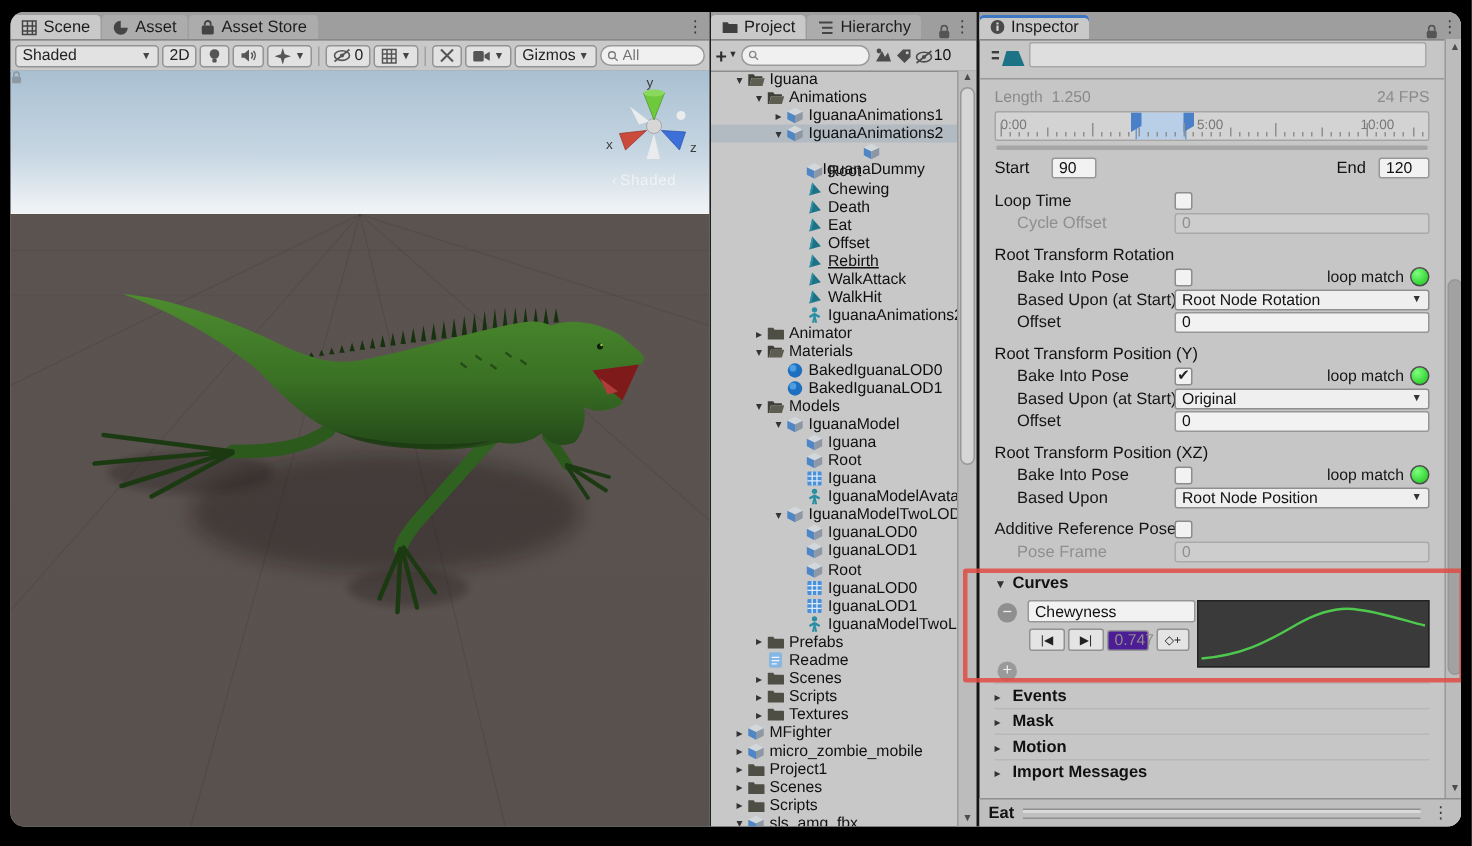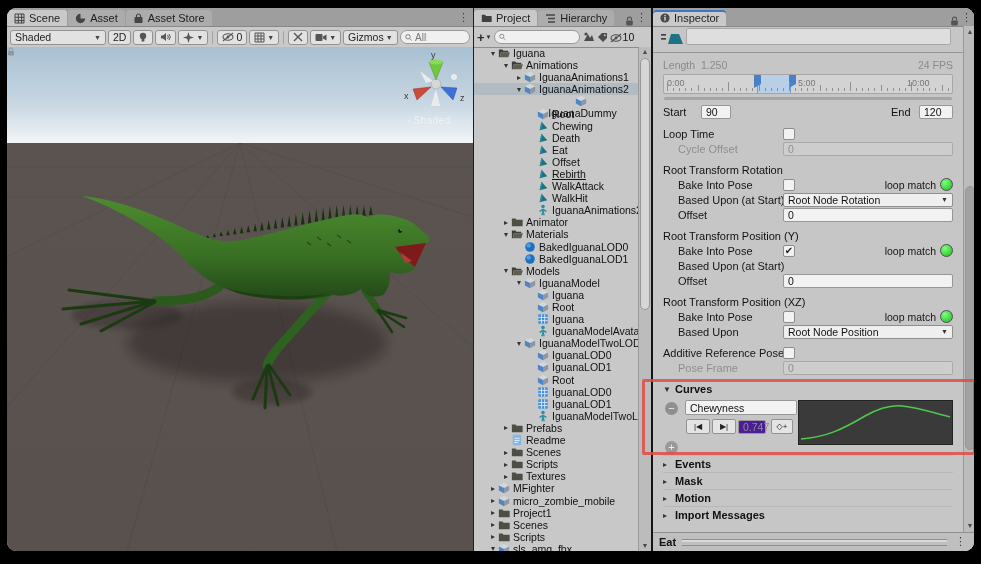--- a/index.html
+++ b/index.html
@@ -932,20 +932,26 @@
           <div class="irow">
             <span class="ilab ind">Bake Into Pose</span>
             <span class="ictl">
               <span class="cb">✔</span>
               <span class="lm">loop match</span>
               <span class="lmdot"></span>
             </span>
           </div>
           <div class="irow">
             <span class="ilab ind">Based Upon (at Start)</span>
+            <span class="ictl">
+              <span class="dd">
+                <span>Original</span>
+                <span class="da">▼</span>
+              </span>
+            </span>
           </div>
           <div class="irow">
             <span class="ilab ind">Offset</span>
             <span class="ictl">
               <span class="fld">0</span>
             </span>
           </div>
           <div class="ihdr">Root Transform Position (XZ)</div>
           <div class="irow">
             <span class="ilab ind">Bake Into Pose</span>

